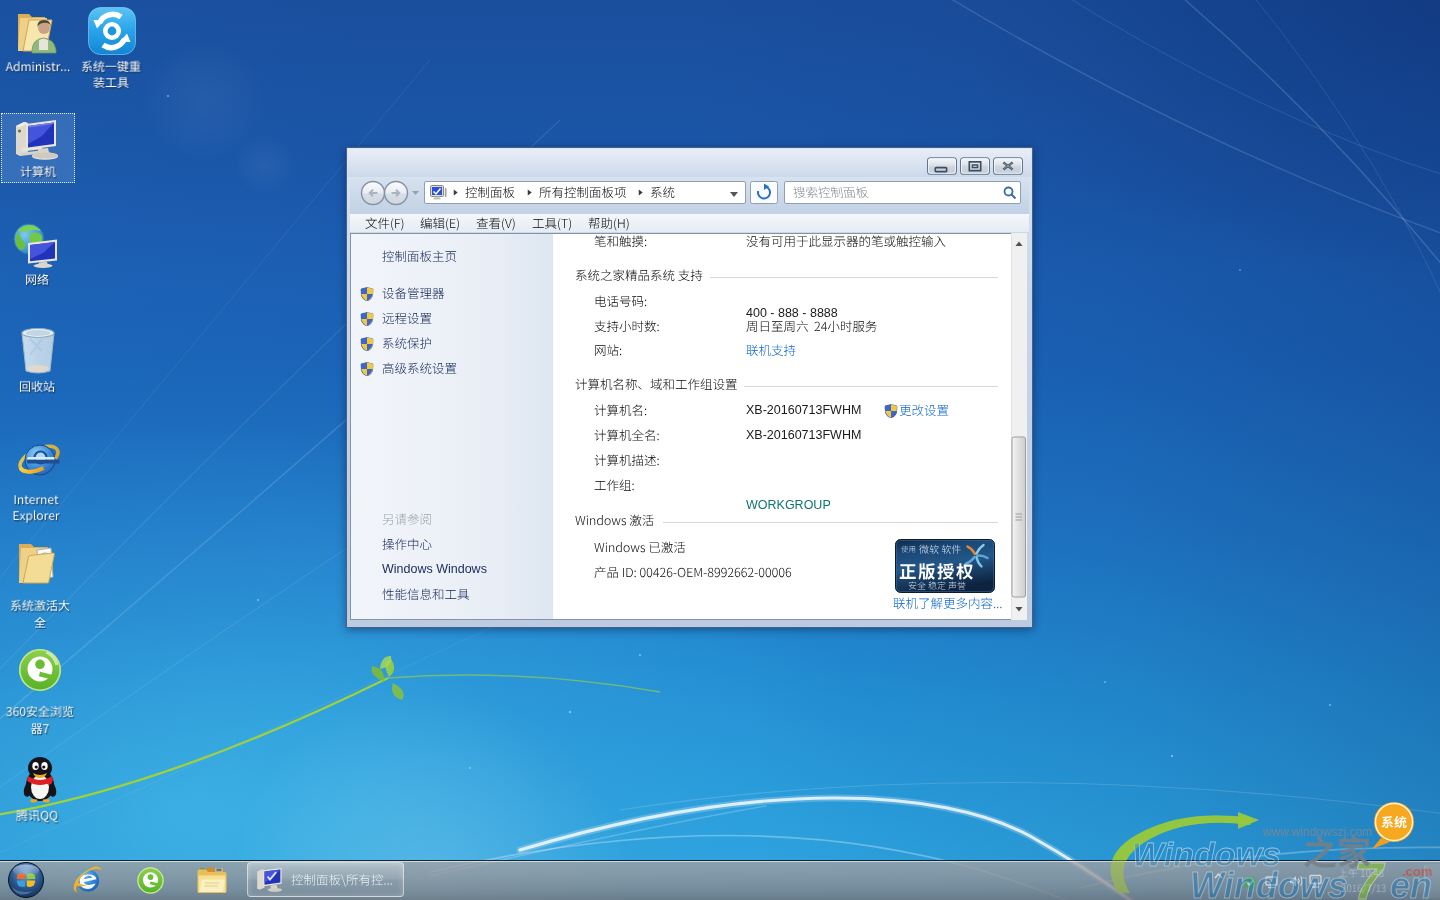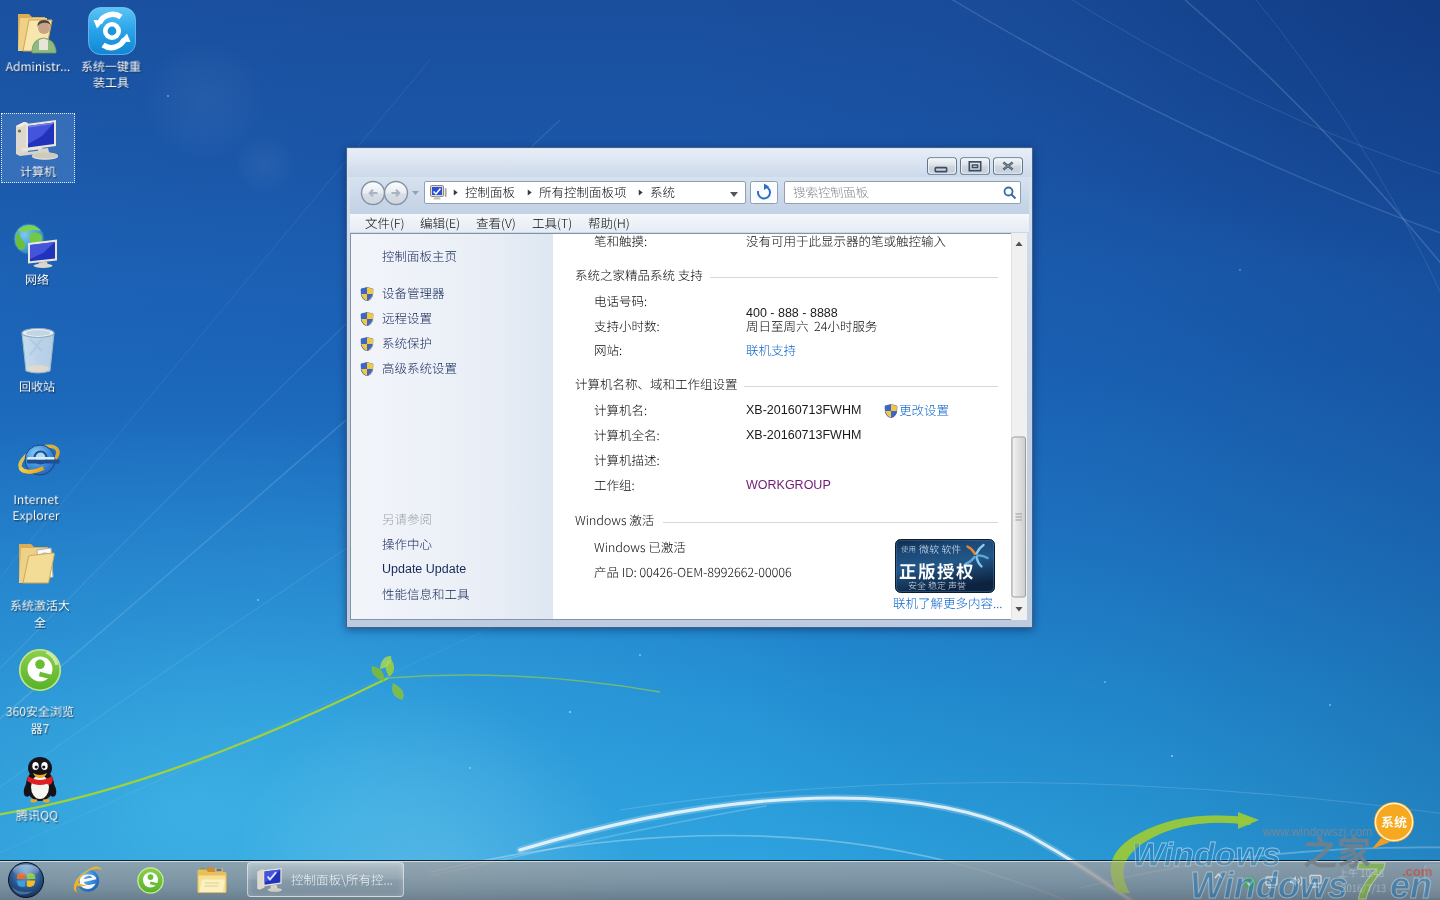--- a/index.html
+++ b/index.html
@@ -373,22 +373,22 @@
 <path d="M80 15 Q77.5 10 72.5 7.5" stroke="#e8872c" stroke-width="2.4"></path>
 <path d="M81.5 14.5 Q84 9 88.5 6" stroke="#8fcbec" stroke-width="2.4"></path>
 <path d="M82.5 16.5 Q88 16 92.5 19" stroke="#5aa8d8" stroke-width="2.4"></path>
 <path d="M81.5 18 Q82.5 23.5 86.5 27.5" stroke="#7fc3e8" stroke-width="2.4"></path>
 <path d="M79.5 18 Q76 23 70.5 25" stroke="#5aa8d8" stroke-width="2.4"></path>
 </g>
 </svg>
 <div class="lat" style="left:746px;top:294px;font-size:12.5px;color:#1b1b1b;margin-top:12px;">400 - 888 - 8888</div>
 <div class="lat" style="left:746px;top:403px;font-size:12.5px;color:#1b1b1b;">XB-20160713FWHM</div>
 <div class="lat" style="left:746px;top:428px;font-size:12.5px;color:#1b1b1b;">XB-20160713FWHM</div>
-<div class="lat" style="left:746px;top:478px;font-size:12.5px;color:#701a75;">WORKGROUP</div>
-<div class="lat" style="left:382px;top:562px;font-size:12.5px;color:#16295a;">Update Update</div>
+<div class="lat" style="left:746px;top:498px;font-size:12.5px;color:#0f766e;">WORKGROUP</div>
+<div class="lat" style="left:382px;top:562px;font-size:12.5px;color:#16295a;">Windows Windows</div>
 <svg class="abs" style="left:884px;top:404px" width="14" height="14" viewBox="0 0 14 14">
 <path d="M7 0.5 L13 2 L12.5 9 Q11 13 7 13.8 Q3 13 1.5 9 L1 2 Z" fill="#3f65c8" stroke="#2a4a9a" stroke-width="0.6"></path>
 <path d="M1 2 L7 0.5 L7 7 L1.3 7 Z" fill="#3f65c8"></path>
 <path d="M7 7 L12.6 7 Q11.5 12 7 13.7 Z" fill="#3f65c8"></path>
 <path d="M7 7 L1.3 7 Q2.5 12 7 13.7 Z" fill="#f0c93c"></path>
 <path d="M7 0.5 L13 2 L12.6 7 L7 7 Z" fill="#f0c93c"></path>
 </svg>
 <div class="abs" style="left:0;top:860px;width:1440px;height:40px;
 background:linear-gradient(180deg,rgba(18,22,27,.9) 0%,rgba(18,22,27,.9) 2.5%,rgba(222,228,234,.85) 2.5%,rgba(222,228,234,.85) 5%,rgba(162,160,162,.78) 5%,rgba(150,148,151,.78) 42%,rgba(136,135,139,.78) 72%,rgba(117,116,121,.82) 100%)"></div>
 <svg class="abs" style="left:7px;top:861px" width="38" height="38" viewBox="0 0 38 38">

